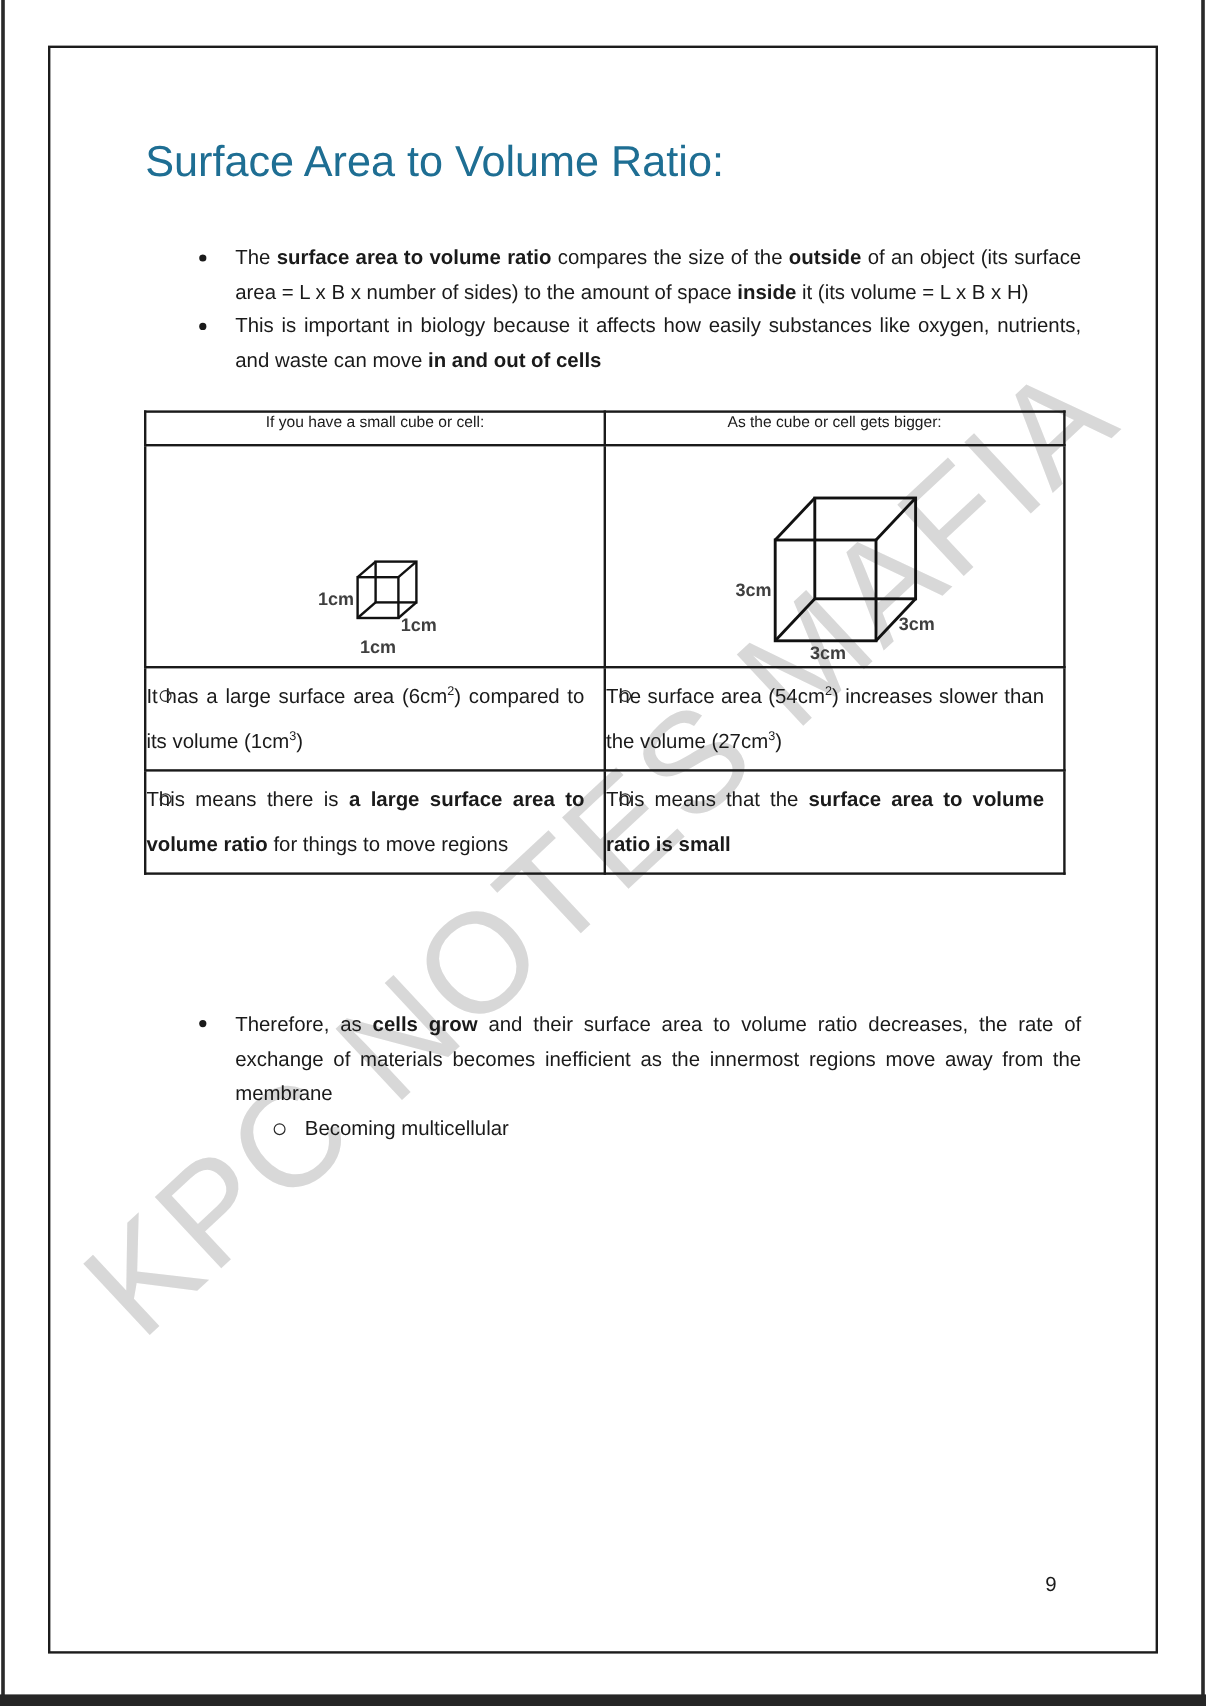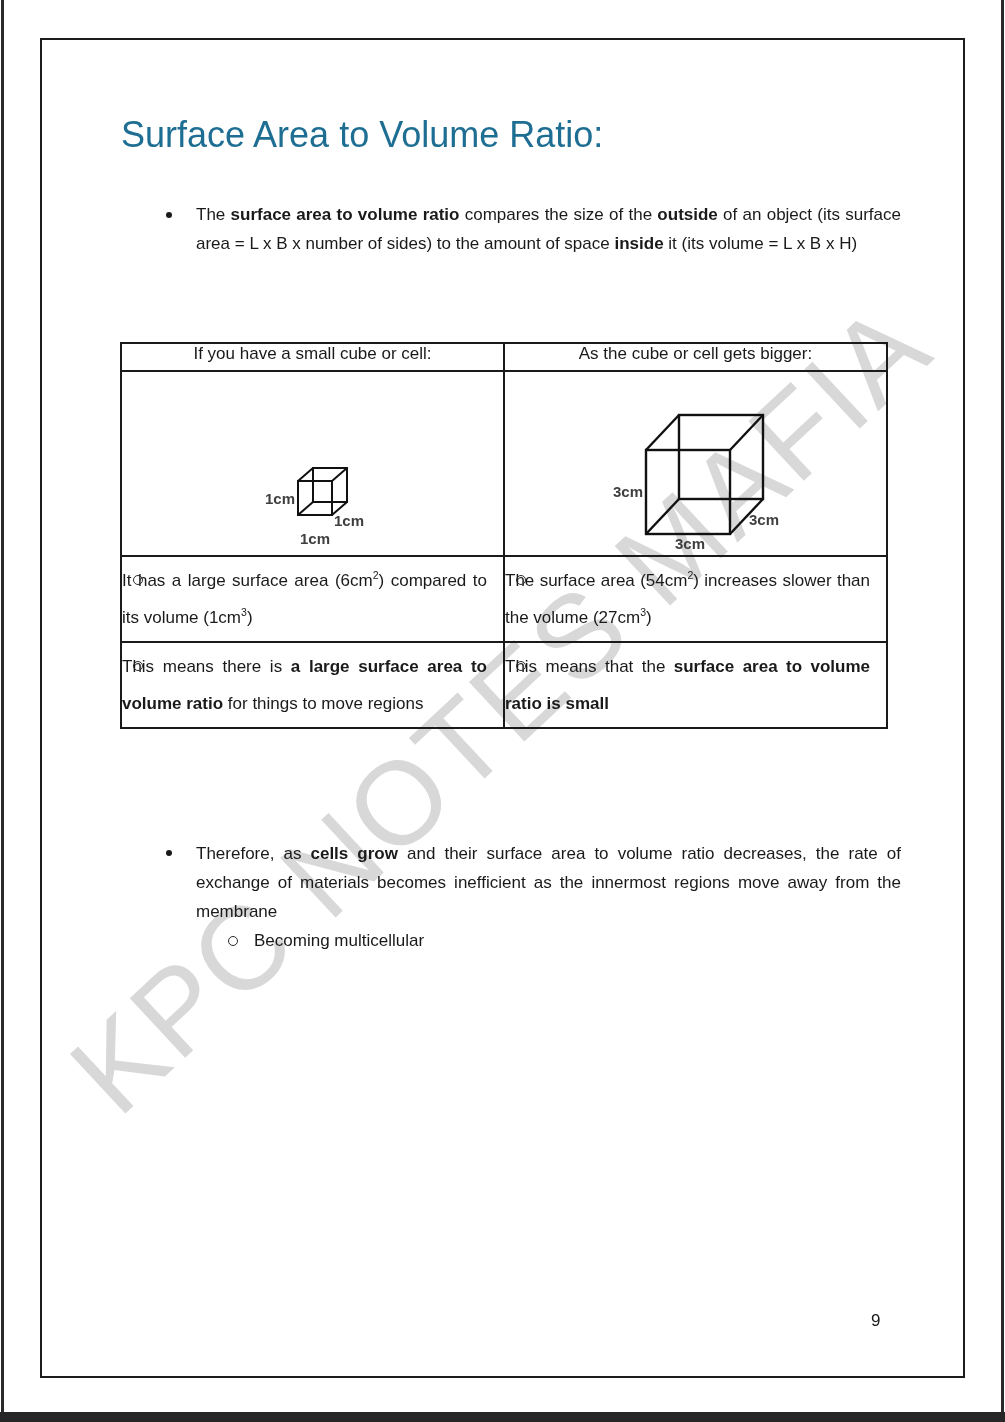--- a/index.html
+++ b/index.html
@@ -39,21 +39,21 @@
   .circle{position:absolute;width:8px;height:8px;border:1.5px solid #2b2b2b;border-radius:50%;background:transparent;}
   .sub-item .circle{left:64px;top:10px;}
   sup{font-size:0.62em;line-height:0;}
   
   .info-table{
     left:120px;top:342px;width:766px;
     border-collapse:collapse;table-layout:fixed;
     font-size:17px;background:transparent;z-index:1;position:absolute;
   }
   .info-table td,.info-table th{border:2px solid #1a1a1a;vertical-align:top;padding:0;background:transparent;}
-  .hdr{height:26px;text-align:center;vertical-align:middle;font-weight:400;white-space:nowrap;font-size:17px;}
+  .hdr{height:26px;text-align:center;vertical-align:middle;font-weight:400;white-space:nowrap;font-size:13px;}
   .img-cell{height:183px;position:relative;}
   .img-cell svg{position:absolute;}
   .cell-p{position:relative;margin:5px 16px 5px 0;text-align:justify;line-height:37px;min-height:66px;}
   .cell-p .circle{left:11px;top:13px;}
   .cube-line{stroke:#111111;fill:none;}
   .cube-label{font-family:"Liberation Sans",sans-serif;font-size:15px;font-weight:600;fill:#3f3f3f;}
   .page-number{left:871px;top:1311px;font-size:17px;}
 </style>
 </head>
 <body>
@@ -66,20 +66,24 @@
   <div class="sheet-border"></div>
 
   <div class="watermark">KPC NOTES MAFIA</div>
 
   <div class="layer title">Surface Area to Volume Ratio:</div>
 
   <div class="layer list intro">
     <div class="bullet-item">
       <span class="dot"></span>
       <span><span>The </span><span style="font-weight: 700;">surface area to volume ratio</span><span> compares the size of the </span><span style="font-weight: 700;">outside</span><span> of an object (its surface area = L x B x number of sides) to the amount of space </span><span style="font-weight: 700;">inside</span><span> it (its volume = L x B x H)</span></span>
+    </div>
+    <div class="bullet-item">
+      <span class="dot"></span>
+      <span><span>This is important in biology because it affects how easily substances like oxygen, nutrients, and waste can move </span><span style="font-weight: 700;">in and out of cells</span></span>
     </div>
   </div>
 
   <table class="info-table">
     <colgroup>
         <col style="width:383px">
         <col style="width:383px">
       </colgroup>
     <tbody>
         <tr>

